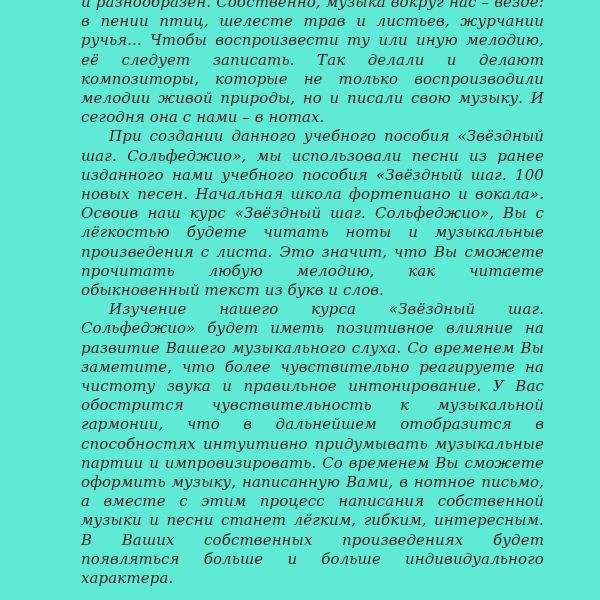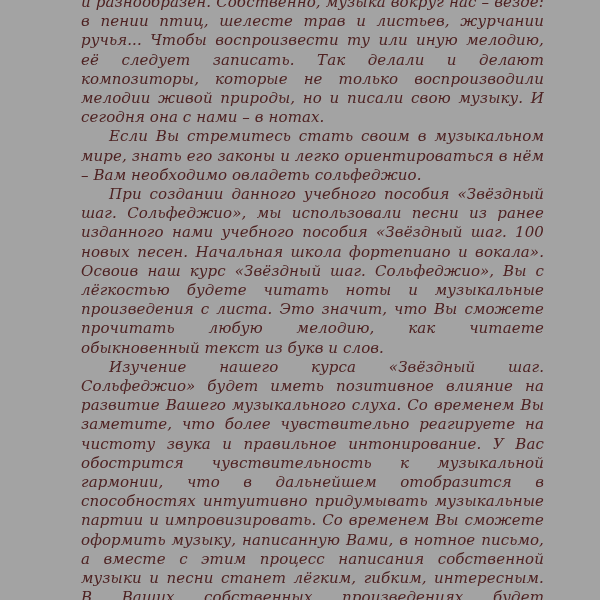--- a/index.html
+++ b/index.html
@@ -29,20 +29,19 @@
     margin: 0;
     padding: 0;
   }
   .text-block p.indent {
     text-indent: 28px;
   }
 </style>
 </head>
 <body>
 
-<div class="page" style="background: #a3a3a3;">
+<div class="page" style="background: #5eead4;">
   <div class="text-block" style="color: rgb(78, 34, 34);">
       <p>и разнообразен. Собственно, музыка вокруг нас – везде: в пении птиц, шелесте трав и листьев, журчании ручья... Чтобы воспроизвести ту или иную мелодию, её следует записать. Так делали и делают композиторы, которые не только воспроизводили мелодии живой природы, но и писали свою музыку. И сегодня она с нами – в нотах.</p>
-      <p class="indent">Если Вы стремитесь стать своим в музыкальном мире, знать его законы и легко ориентироваться в нём – Вам необходимо овладеть сольфеджио.</p>
       <p class="indent">При создании данного учебного пособия «Звёздный шаг. Сольфеджио», мы использовали песни из ранее изданного нами учебного пособия «Звёздный шаг. 100 новых песен. Начальная школа фортепиано и вокала». Освоив наш курс «Звёздный шаг. Сольфеджио», Вы с лёгкостью будете читать ноты и музыкальные произведения с листа. Это значит, что Вы сможете прочитать любую мелодию, как читаете обыкновенный текст из букв и слов.</p>
       <p class="indent">Изучение нашего курса «Звёздный шаг. Сольфеджио» будет иметь позитивное влияние на развитие Вашего музыкального слуха. Со временем Вы заметите, что более чувствительно реагируете на чистоту звука и правильное интонирование. У Вас обострится чувствительность к музыкальной гармонии, что в дальнейшем отобразится в способностях интуитивно придумывать музыкальные партии и импровизировать. Со временем Вы сможете оформить музыку, написанную Вами, в нотное письмо, а вместе с этим процесс написания собственной музыки и песни станет лёгким, гибким, интересным. В Ваших собственных произведениях будет появляться больше и больше индивидуального характера.</p>
     </div>
 </div>
 
 </body></html>

